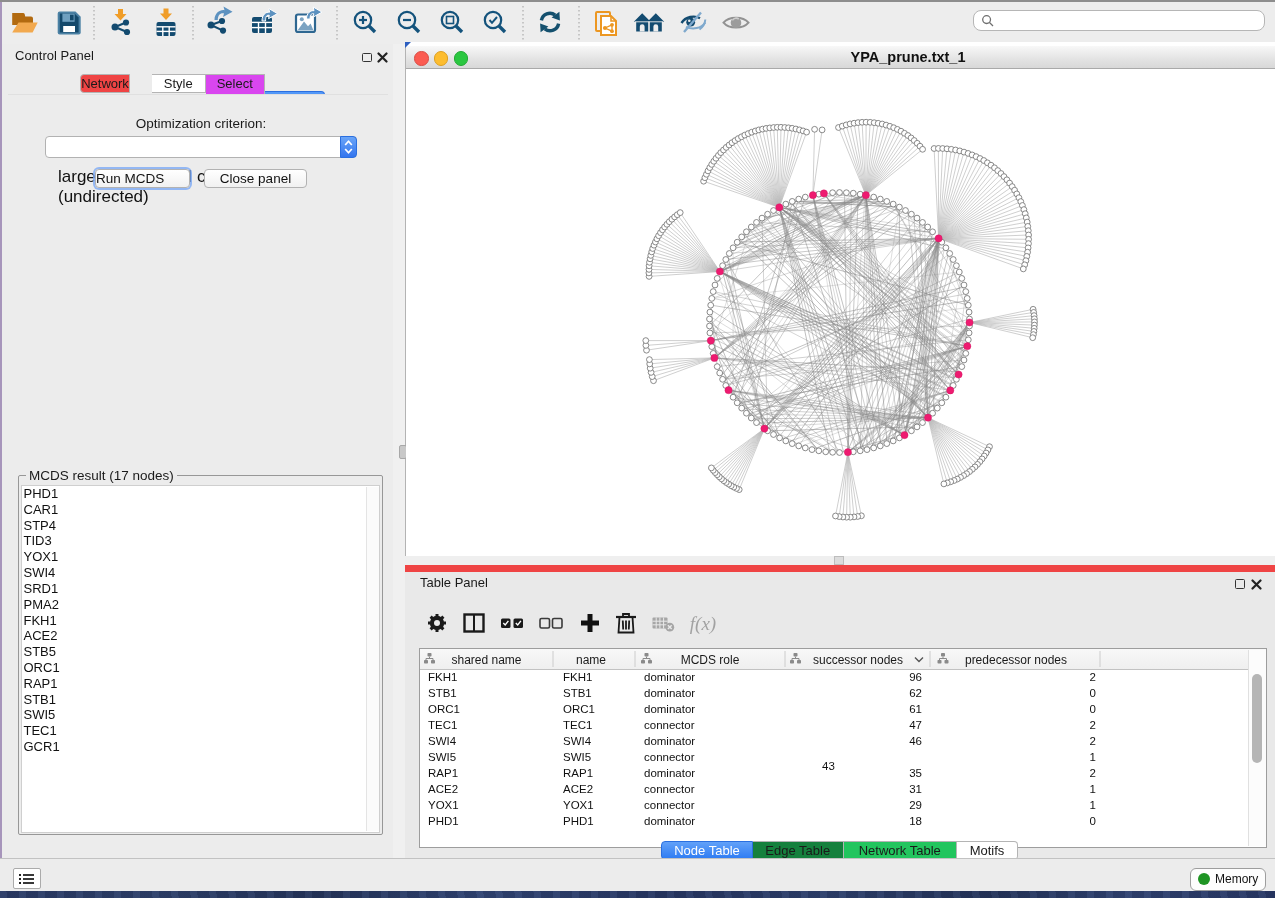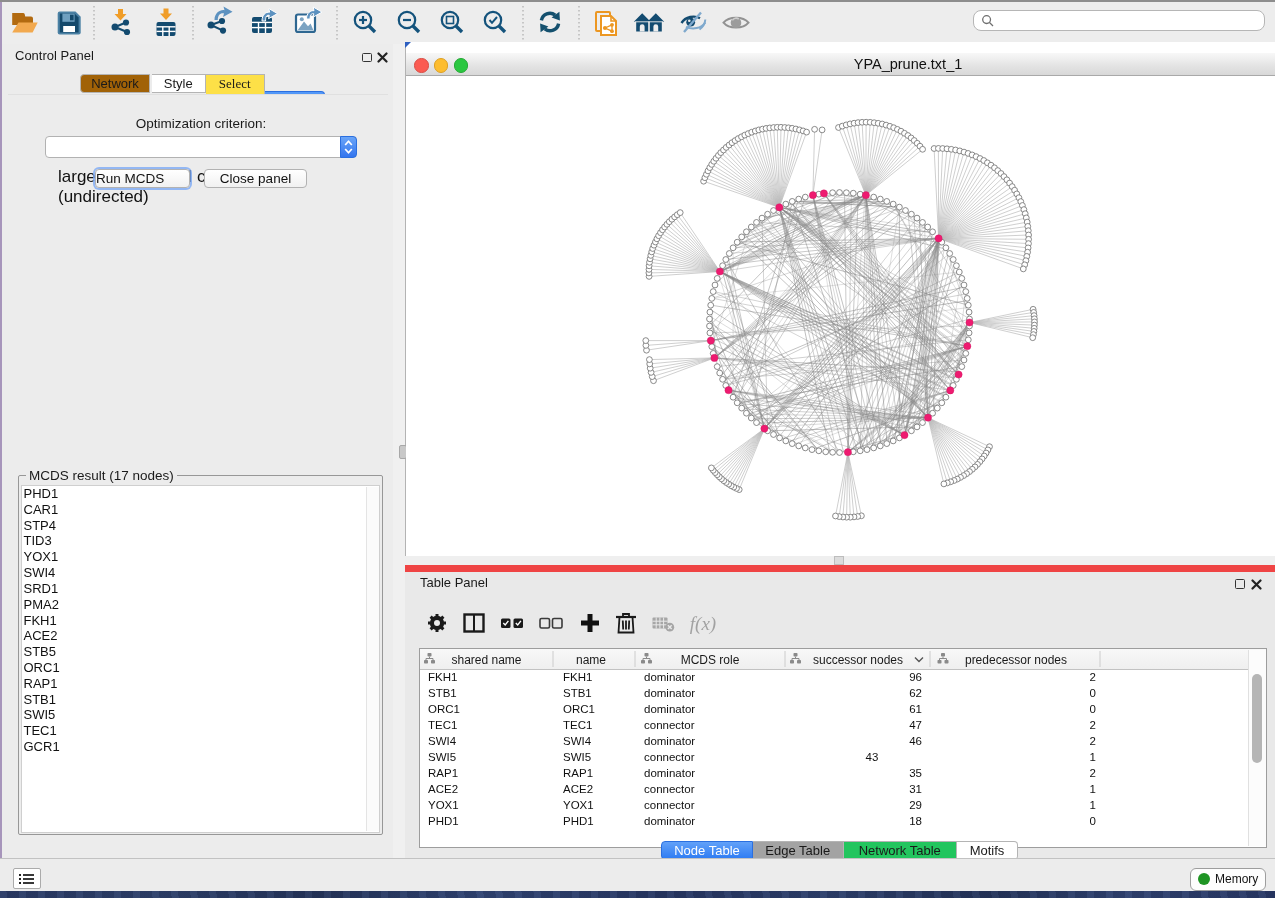--- a/index.html
+++ b/index.html
@@ -170,26 +170,26 @@
 </div>
 
 <div class="abs" style="left:2px;top:44px;width:391px;height:814px;background:#ececec;">
 <div class="abs" style="left:13px;top:4px;font-size:13px;color:#1a1a1a;">Control Panel</div>
   <div class="abs" style="left:360px;top:8.5px;width:7.5px;height:7.5px;border:1.4px solid #333;border-radius:1.5px;"></div>
   <svg class="abs" style="left:375px;top:8px;" width="11" height="11" viewBox="0 0 11 11">
     <path d="M 1.5,1.5 L 9.5,9.5 M 9.5,1.5 L 1.5,9.5" stroke="#222" stroke-width="2.2" stroke-linecap="round"></path>
   </svg>
 
   <div class="abs" style="left:78px;top:30px;width:245px;height:19px;">
-    <div class="abs" style="left:0;top:0;width:70px;height:19px;box-sizing:border-box;background:#a16207;border:1px solid #b4b4b4;border-radius:4px 0 0 4px;
+    <div class="abs" style="left:0;top:0;width:50px;height:19px;box-sizing:border-box;background:#ef4444;border:1px solid #b4b4b4;border-radius:4px 0 0 4px;
          font-size:13px;color:#1a1a1a;text-align:center;line-height:17.5px;">Network</div>
     <div class="abs" style="left:72px;top:0;width:53.5px;height:19px;box-sizing:border-box;background:#fff;border:1px solid #b4b4b4;border-left:none;
          font-size:13px;color:#1a1a1a;text-align:center;line-height:17.5px;">Style</div>
-    <div class="abs" style="left:125.5px;top:0;width:59.5px;height:32px;box-sizing:border-box;background:#fde047;border:1px solid #b4b4b4;border-left:none;
-         font-size:13px;color:#1a1a1a;text-align:center;line-height:17.5px;font-family:Liberation Serif, serif;">Select</div>
+    <div class="abs" style="left:125.5px;top:0;width:59.5px;height:32px;box-sizing:border-box;background:#d946ef;border:1px solid #b4b4b4;border-left:none;
+         font-size:13px;color:#1a1a1a;text-align:center;line-height:17.5px;">Select</div>
     <div class="abs" style="left:185px;top:0;width:59.5px;height:19px;box-sizing:border-box;background:linear-gradient(#559af8,#2d7bf3);border:1px solid #2a6fe0;border-left:none;border-radius:0 4px 4px 0;
          font-size:13px;color:#fff;text-align:center;line-height:17.5px;margin-top:17px;">MCDS</div>
   </div>
   <div class="abs" style="left:6px;top:49.5px;width:380px;height:760px;background:#ececec;border-top:1px solid #e0e0e0;"></div>
   <div class="abs" style="left:3.5px;top:72px;width:391px;text-align:center;font-size:13.5px;color:#1a1a1a;">Optimization criterion:</div>
 
   <div class="abs" style="left:43px;top:92px;width:310px;height:20px;background:#fff;border:1px solid #b2b2b2;border-radius:4px;">
     <div class="abs" style="left:12px;top:2.5px;font-size:17px;color:#111;margin-top:27px;">largest connected component (undirected)</div>
     <div class="abs" style="right:-1px;top:-1px;width:15px;height:20px;background:linear-gradient(#6aa5f8,#3375ee);border:1px solid #2a6fe0;border-radius:0 4px 4px 0;">
       <svg width="15" height="20" viewBox="0 0 15 20">
@@ -210,22 +210,22 @@
     <div class="abs" style="left:2px;top:0px;font-size:13px;line-height:15.82px;color:#111;">
       PHD1<br>CAR1<br>STP4<br>TID3<br>YOX1<br>SWI4<br>SRD1<br>PMA2<br>FKH1<br>ACE2<br>STB5<br>ORC1<br>RAP1<br>STB1<br>SWI5<br>TEC1<br>GCR1
     </div>
   </div>
 </div>
 
 <div class="abs" style="left:393px;top:44px;width:12px;height:814px;background:#f0f0f0;border-right:1px solid #b3b3b3;"></div>
 <div class="abs" style="left:399px;top:445px;width:6px;height:12px;background:#c8c8c8;border:1px solid #a8a8a8;border-radius:2px;"></div>
 
 <div class="abs" style="left:406px;top:42px;width:869px;height:514px;background:#ffffff;">
-  <div class="abs" style="left:0;top:11px;width:869px;height:22px;
-     background:linear-gradient(#f8f8f8,#e3e3e3 60%,#d8d8d8);border-bottom:1px solid #a9a9a9;">
+  <div class="abs" style="left:0;top:4px;width:869px;height:22px;
+     background:linear-gradient(#f8f8f8,#e3e3e3 60%,#d8d8d8);border-bottom:1px solid #a9a9a9;font-weight:bold;">
     <div class="abs" style="left:8px;top:5px;width:12.5px;height:12.5px;border-radius:50%;background:#fb5b51;border:0.5px solid #d94c44;"></div>
     <div class="abs" style="left:27.5px;top:5px;width:12.5px;height:12.5px;border-radius:50%;background:#fdbd2f;border:0.5px solid #dda022;"></div>
     <div class="abs" style="left:47.5px;top:5px;width:12.5px;height:12.5px;border-radius:50%;background:#2ac740;border:0.5px solid #24a835;"></div>
     <div class="abs" style="left:372px;top:3px;width:260px;text-align:center;font-size:14.5px;color:#111;">YPA_prune.txt_1</div>
   </div>
 
   <svg class="abs" style="left:-1px;top:0;" width="6" height="6" viewBox="0 0 6 6">
       <path d="M0,0 L6,0 L0,6 Z" fill="#2d5fc0"></path>
     </svg>
 </div>
@@ -1155,21 +1155,21 @@
           <span class="abs" style="left:8px;top:1px;">SWI4</span>
           <span class="abs" style="left:143px;top:1px;">SWI4</span>
           <span class="abs" style="left:224px;top:1px;">dominator</span>
           <span class="abs" style="left:402px;top:1px;width:100px;text-align:right;">46</span>
           <span class="abs" style="left:576px;top:1px;width:100px;text-align:right;">2</span>
         </div>
 <div class="abs" style="left:0;top:80px;width:846px;height:16px;">
           <span class="abs" style="left:8px;top:1px;">SWI5</span>
           <span class="abs" style="left:143px;top:1px;">SWI5</span>
           <span class="abs" style="left:224px;top:1px;">connector</span>
-          <span class="abs" style="left:402px;top:1px;width:100px;text-align:center;">43</span>
+          <span class="abs" style="left:402px;top:10px;width:100px;text-align:left;">43</span>
           <span class="abs" style="left:576px;top:1px;width:100px;text-align:right;">1</span>
         </div>
 <div class="abs" style="left:0;top:96px;width:846px;height:16px;">
           <span class="abs" style="left:8px;top:1px;">RAP1</span>
           <span class="abs" style="left:143px;top:1px;">RAP1</span>
           <span class="abs" style="left:224px;top:1px;">dominator</span>
           <span class="abs" style="left:402px;top:1px;width:100px;text-align:right;">35</span>
           <span class="abs" style="left:576px;top:1px;width:100px;text-align:right;">2</span>
         </div>
 <div class="abs" style="left:0;top:112px;width:846px;height:16px;">
@@ -1195,21 +1195,21 @@
         </div>
     </div>
 
     <div class="abs" style="left:828px;top:1px;width:17px;height:196px;background:#fcfcfc;border-left:1px solid #e0e0e0;"></div>
     <div class="abs" style="left:831.5px;top:25px;width:10px;height:89px;background:#b5b5b5;border-radius:5px;"></div>
   </div>
 
   <div class="abs" style="left:256px;top:269px;width:357px;height:18.5px;">
     <div class="abs" style="left:0;top:0;width:92px;height:18.5px;background:linear-gradient(#62a1f8,#2d7bf3);border:1px solid #2a6fe0;border-radius:4px 0 0 4px;box-sizing:border-box;
          font-size:13px;color:#fff;text-align:center;line-height:18px;">Node Table</div>
-    <div class="abs" style="left:92px;top:0;width:90.5px;height:18.5px;background:#a3a3a3;border:1px solid #b4b4b4;border-left:none;box-sizing:border-box;
+    <div class="abs" style="left:92px;top:0;width:90.5px;height:18.5px;background:#15803d;border:1px solid #b4b4b4;border-left:none;box-sizing:border-box;
          font-size:13px;color:#1a1a1a;text-align:center;line-height:18px;">Edge Table</div>
     <div class="abs" style="left:182.5px;top:0;width:113.5px;height:18.5px;background:#22c55e;border:1px solid #b4b4b4;border-left:none;box-sizing:border-box;
          font-size:13px;color:#1a1a1a;text-align:center;line-height:18px;">Network Table</div>
     <div class="abs" style="left:296px;top:0;width:61px;height:18.5px;background:#fff;border:1px solid #b4b4b4;border-left:none;border-radius:0 4px 4px 0;box-sizing:border-box;
          font-size:13px;color:#1a1a1a;text-align:center;line-height:18px;">Motifs</div>
   </div>
 </div>
 
 <div class="abs" style="left:0;top:858px;width:1275px;height:32px;background:#ececec;border-top:1px solid #c2c2c2;">
 <div class="abs" style="left:13px;top:9px;width:26px;height:18.5px;background:#fff;border:1px solid #ababab;border-radius:2px;">

